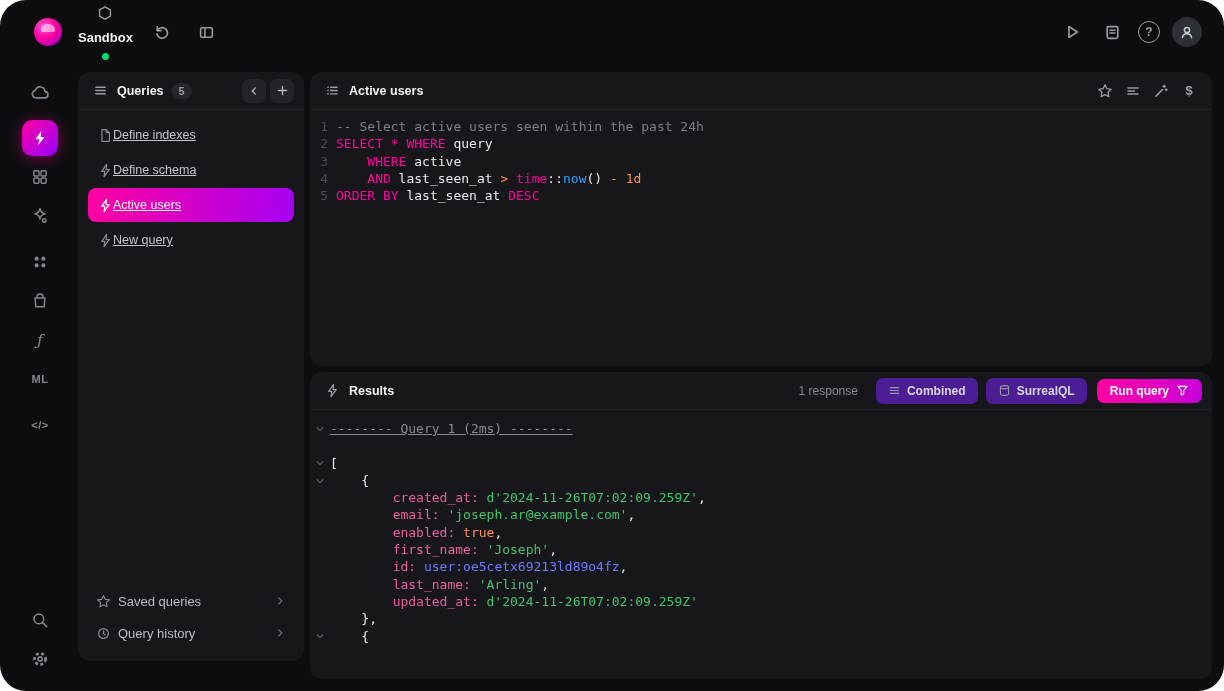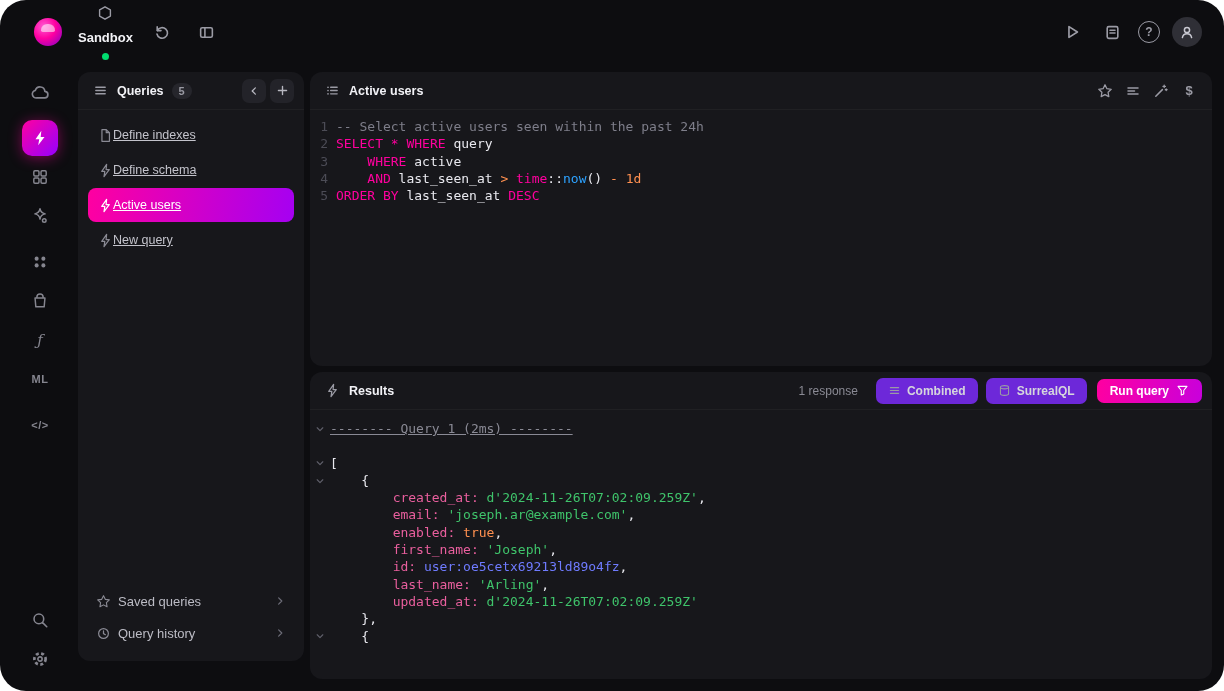--- a/index.html
+++ b/index.html
@@ -93,21 +93,21 @@
   .tk-num { color:#ff9050; }
   .tk-fn  { color:#2da2ff; }
   .tk-key { color:#ea5f9e; }
   .tk-str { color:#3fc46b; }
   .tk-bool{ color:#ff9050; }
   .tk-rec { color:#6f7bff; }
   .tk-sep { color:#8a8a95;text-decoration:underline; }
 
   
   .resp-count { color:#8a8a94; font-size:12px; margin-right:10px; }
-  .btn-ghost { display:flex; align-items:center; gap:6px; background:#6d28d9; color:#d6d6dc;
+  .btn-ghost { display:flex; align-items:center; gap:6px; background:#4c1d95; color:#d6d6dc;
                border:none; border-radius:7px; font-size:12px; font-weight:600;
                padding:0 12px; height:26px; cursor:pointer; margin-left:6px;
                font-family:"Liberation Sans", sans-serif; }
   .btn-ghost .bic { color:#9b9ba5; display:flex; }
   .btn-run { display:flex; align-items:center; gap:7px; border:none; border-radius:7px;
              background:linear-gradient(100deg,#ff00a0,#c800dc); color:#ffffff; font-size:12px;
              font-weight:700; padding:0 13px; height:24px; cursor:pointer; margin-left:8px;
              font-family:"Liberation Sans", sans-serif; }
 
   svg { display:block; }

